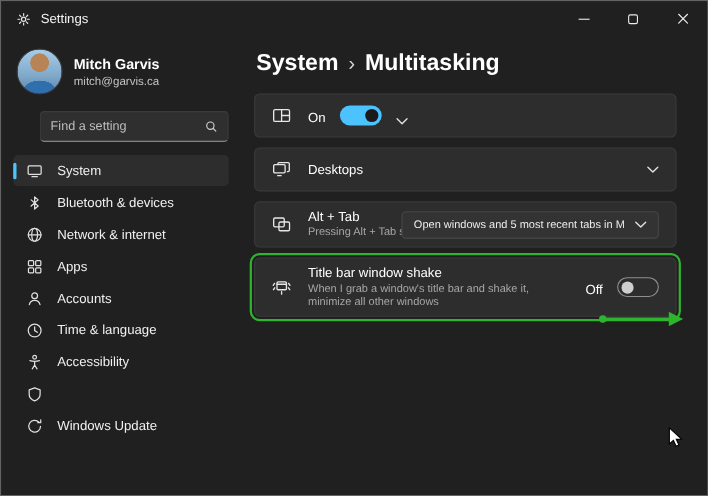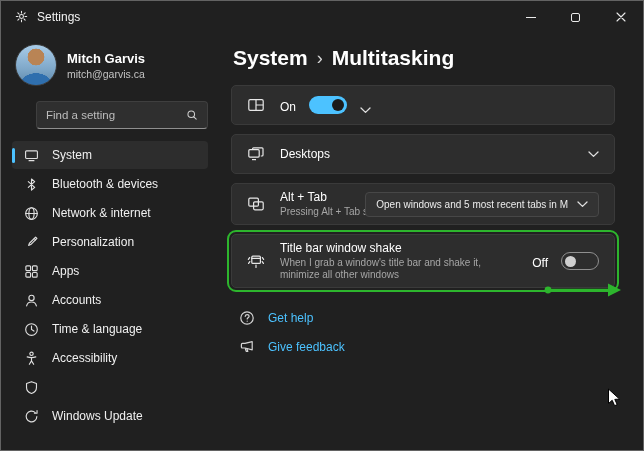--- a/index.html
+++ b/index.html
@@ -3,21 +3,21 @@
 <meta charset="utf-8">
 <style>
   * { box-sizing: border-box; margin: 0; padding: 0; }
   html,body { width: 644px; height: 451px; }
   body { font-family: "Liberation Sans", "DejaVu Sans", sans-serif; background:#ffffff; }
 
   .window { position:relative; width:644px; height:451px; background:#202020; border:1px solid #636363; overflow:hidden; color:#fff; }
 
   
   .titlebar { position:absolute; top:0; left:0; right:0; height:32px; display:flex; align-items:center; }
-  .titlebar-left { display:flex; gap:9px; padding-left:14px; }
+  .titlebar-left { display:flex; align-items:center; gap:9px; padding-left:14px; }
   .app-icon { display:flex; color:#e8e8e8; }
   .app-icon svg { width:13px; height:13px; }
   .app-title { font-size:12px; color:#f2f2f2; }
   .win-controls { margin-left:auto; display:flex; height:100%; }
   .win-btn { width:45px; height:32px; display:flex; align-items:center; justify-content:center; }
   .glyph-min { width:10px; height:1px; background:#eaeaea; display:block; }
   .glyph-max { width:9px; height:9px; border:1px solid #eaeaea; border-radius:2px; display:block; }
   .glyph-close { display:flex; color:#eaeaea; }
   .glyph-close svg { width:10px; height:10px; }
 
@@ -156,29 +156,20 @@
           <svg viewBox="0 0 16 16" fill="none" stroke="currentColor" stroke-width="1.2" stroke-linecap="round">
               <circle cx="8" cy="8" r="6.2"></circle>
               <ellipse cx="8" cy="8" rx="2.8" ry="6.2"></ellipse>
               <path d="M1.8 8h12.4"></path>
             </svg>
         </span>
         <span class="nav-label">Network &amp; internet</span>
       </div>
       <div class="nav-item">
         <span class="nav-icon">
-          <svg viewBox="0 0 16 16" fill="none" stroke="currentColor" stroke-width="1.2" stroke-linecap="round" stroke-linejoin="round">
-              <path d="M12.4 2.2l1.4 1.4-6.6 6.6-2.3.9.9-2.3z"></path>
-              <path d="M10.9 3.7l1.4 1.4"></path>
-            </svg>
-        </span>
-        <span class="nav-label">Personalization</span>
-      </div>
-      <div class="nav-item">
-        <span class="nav-icon">
           <svg viewBox="0 0 16 16" fill="none" stroke="currentColor" stroke-width="1.2">
               <rect x="2" y="2" width="5" height="5" rx="1"></rect>
               <rect x="9" y="2" width="5" height="5" rx="1"></rect>
               <rect x="2" y="9" width="5" height="5" rx="1"></rect>
               <rect x="9" y="9" width="5" height="5" rx="1"></rect>
             </svg>
         </span>
         <span class="nav-label">Apps</span>
       </div>
       <div class="nav-item">
@@ -312,41 +303,20 @@
         </div>
         <div class="card-right">
           <span class="toggle-label">Off</span>
           <span class="toggle off">
               <span class="knob"></span>
             </span>
         </div>
       </div>
     </div>
 
-    <div class="links">
-      <div class="link-row">
-        <span class="link-icon">
-          <svg viewBox="0 0 16 16" fill="none" stroke="currentColor" stroke-width="1.2" stroke-linecap="round">
-              <circle cx="8" cy="8" r="6.2"></circle>
-              <path d="M6.2 6.3c.2-1 1-1.7 2-1.7 1.1 0 1.9.8 1.9 1.7 0 1.4-1.9 1.5-1.9 2.7"></path>
-              <circle cx="8.2" cy="11.2" r="0.6" fill="currentColor" stroke="none"></circle>
-            </svg>
-        </span>
-        <span class="link-text">Get help</span>
-      </div>
-      <div class="link-row">
-        <span class="link-icon">
-          <svg viewBox="0 0 16 16" fill="none" stroke="currentColor" stroke-width="1.2" stroke-linejoin="round">
-              <path d="M13.2 2.6v8.2L6 9H3.4a1 1 0 0 1-1-1V5.4a1 1 0 0 1 1-1H6z"></path>
-              <path d="M6.2 9.2l1 3.2h1.6l-1-3.2"></path>
-            </svg>
-        </span>
-        <span class="link-text">Give feedback</span>
-      </div>
-    </div>
   </div>
 
   <svg class="annotation-arrow" viewBox="0 0 86 22">
     <circle cx="7" cy="11" r="3.4" fill="#2db52d"></circle>
     <line x1="10" y1="11" x2="68" y2="11" stroke="#2db52d" stroke-width="2.6"></line>
     <path d="M67 4.5L80 11l-13 6.5z" fill="#2db52d"></path>
   </svg>
 
   <svg class="cursor" viewBox="0 0 15 21">
     <path d="M1.5 1l0 14.5 3.7-3.2 2.4 5.4 2.6-1.1-2.4-5.2 4.8-.3z" fill="#ffffff" stroke="#000000" stroke-width="1"></path>

